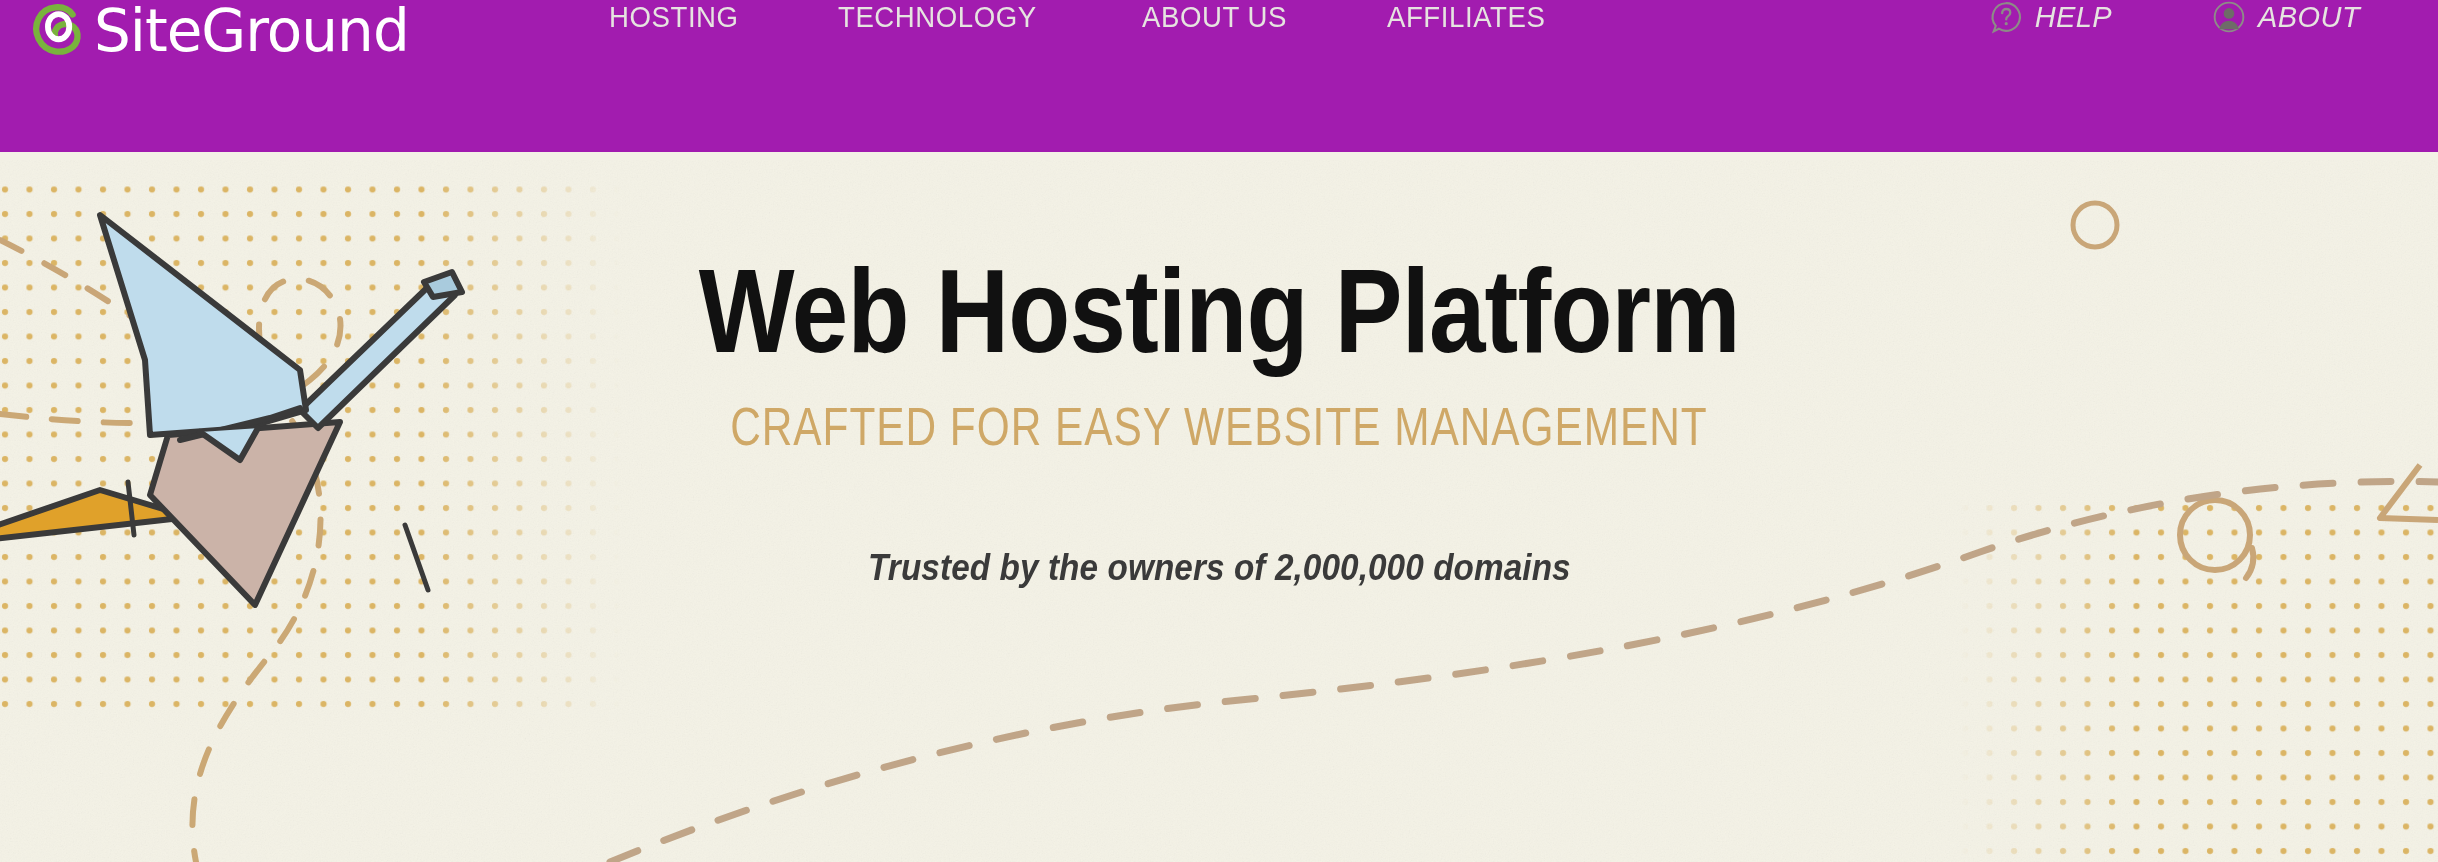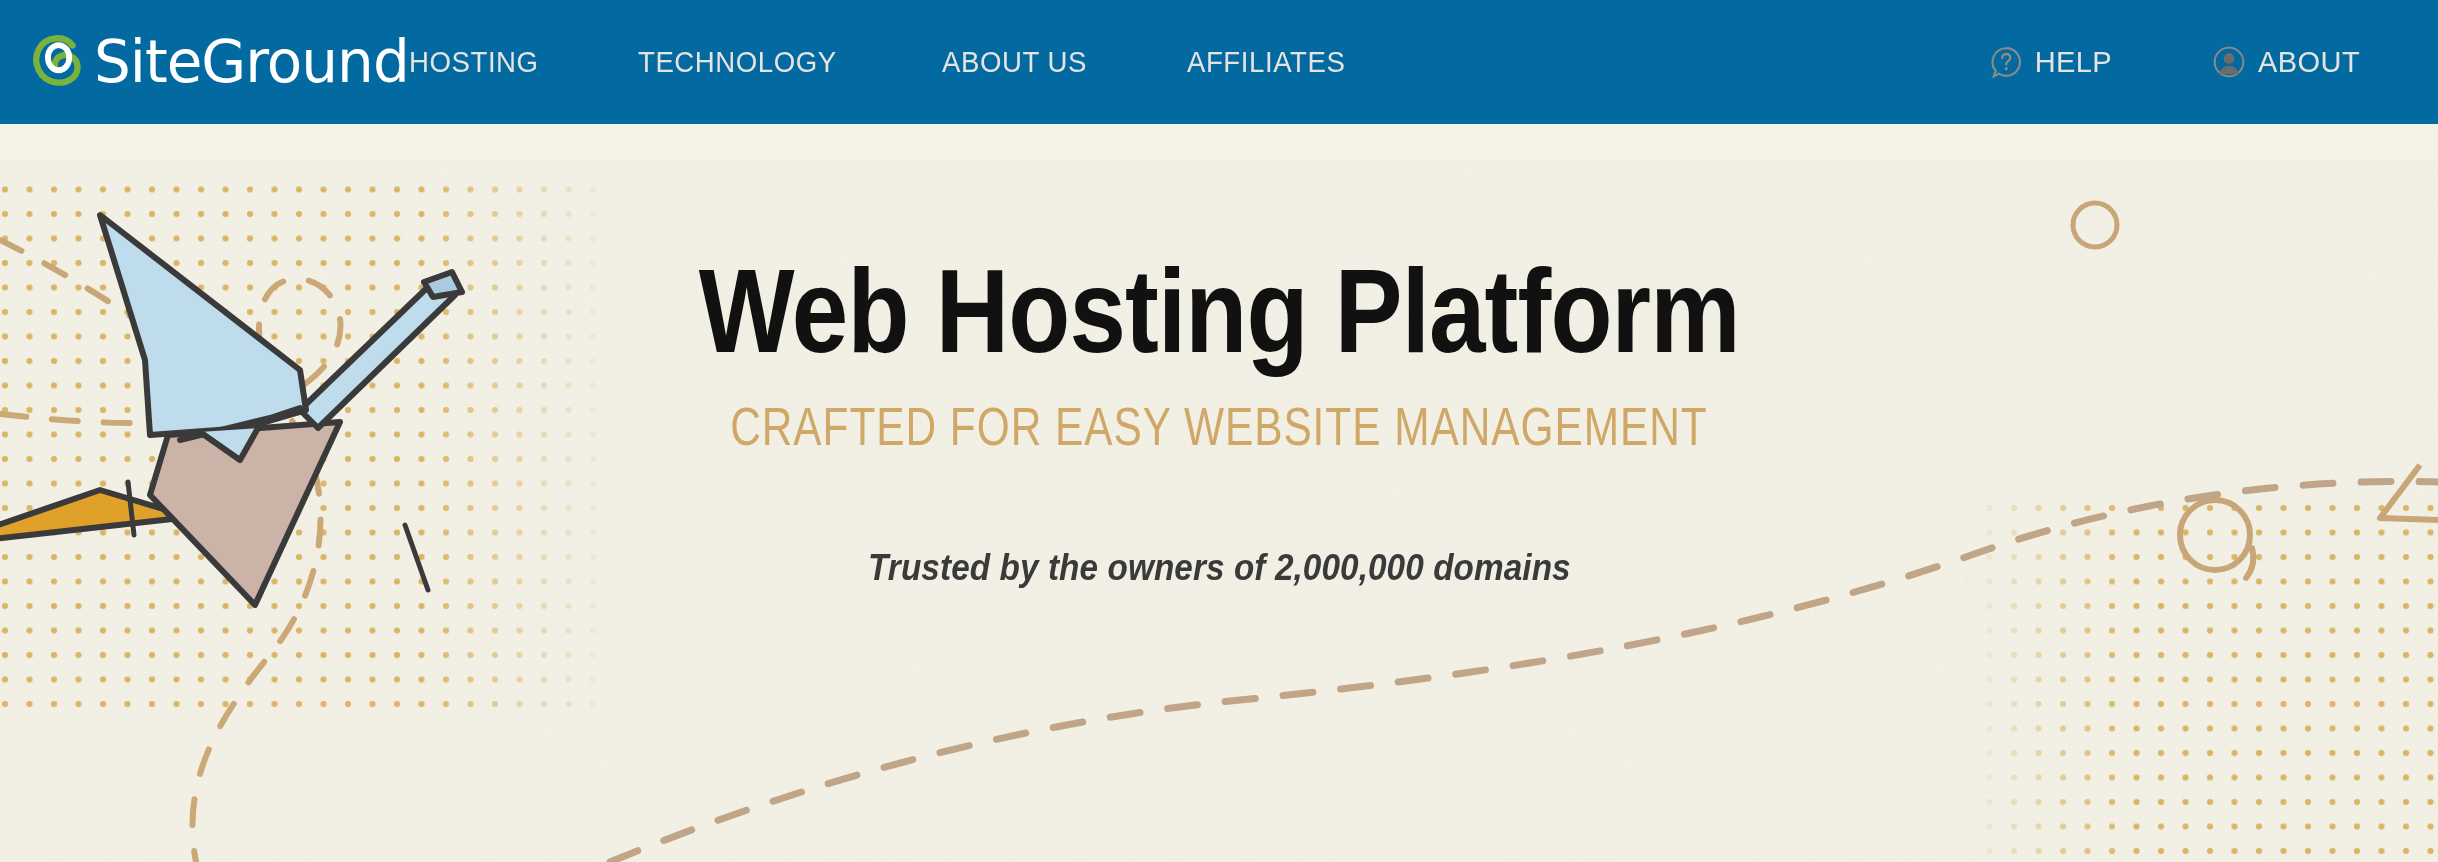--- a/index.html
+++ b/index.html
@@ -7,23 +7,23 @@
   body {
     font-family:"Liberation Sans", sans-serif;
     background:#F4F2E6;
   }
 
   #page { position:relative; width:2438px; height:862px; overflow:hidden; }
 
   
   #header {
     position:absolute; left:0; top:0;
-    width:2438px; height:124px;
-    background:#0369a1;
-    display:flex; align-items:center;
+    width:2438px; height:152px;
+    background:#a21caf;
+    display:flex; align-items:flex-start;
     z-index:40;
   }
 
   #logo-link {
     display:flex; align-items:center;
     margin-left:30px;
     text-decoration:none;
     cursor:pointer;
   }
   #logo-mark { width:62px; height:62px; display:block; flex:none; }
@@ -33,38 +33,40 @@
     color:#ffffff;
     letter-spacing:-1px;
     margin-left:2px;
     font-weight:400;
     line-height:1;
     white-space:nowrap;
   }
 
   #primary-nav {
     display:flex; align-items:center;
+    margin-left:200px;
     gap:88px;
   }
   .nav-item {
     font-family:"Liberation Sans", sans-serif;
     font-size:30px;
     letter-spacing:0.6px;
     color:#e6e4e0;
     text-decoration:none;
     white-space:nowrap;
     cursor:pointer;
     transform:scaleX(0.92);
     transform-origin:left center;
   }
 
   #utility-nav {
     margin-left:auto; margin-right:78px;
     display:flex; align-items:center;
     gap:100px;
+    font-style:italic;
   }
   .util-item {
     display:flex; align-items:center; gap:12px;
     color:#e6e4e0; text-decoration:none;
     font-size:29px; letter-spacing:0.4px;
     white-space:nowrap; cursor:pointer;
   }
   .util-icon { width:34px; height:34px; flex:none; display:block; }
 
   

